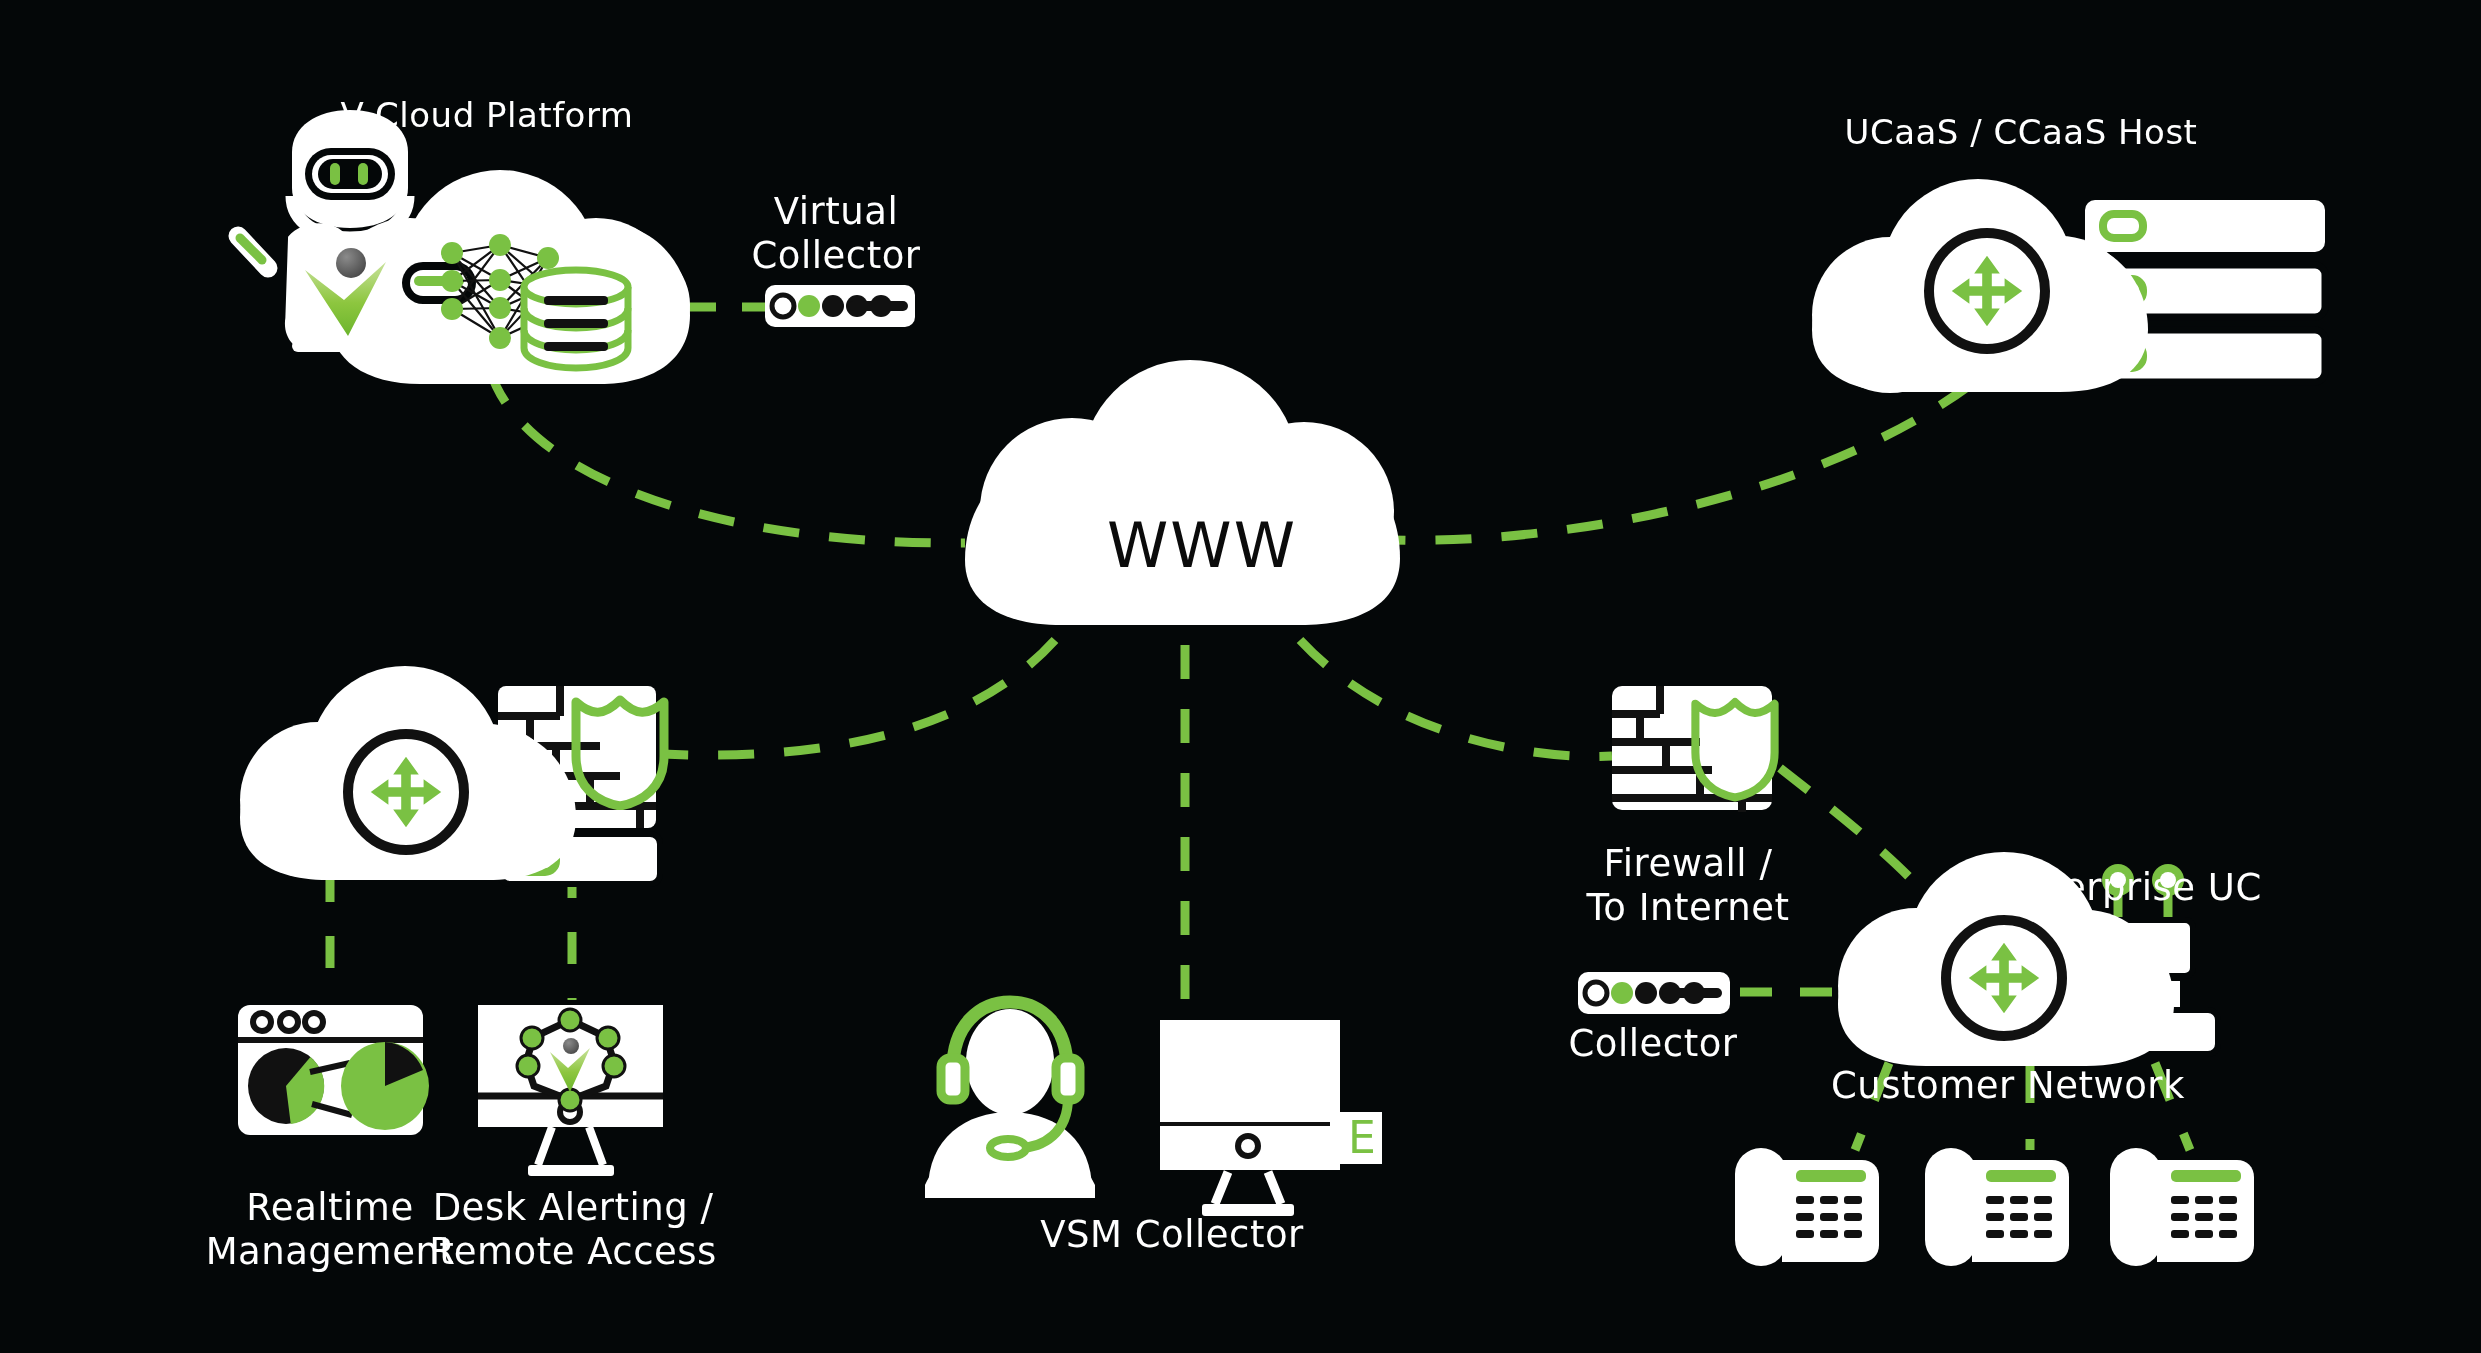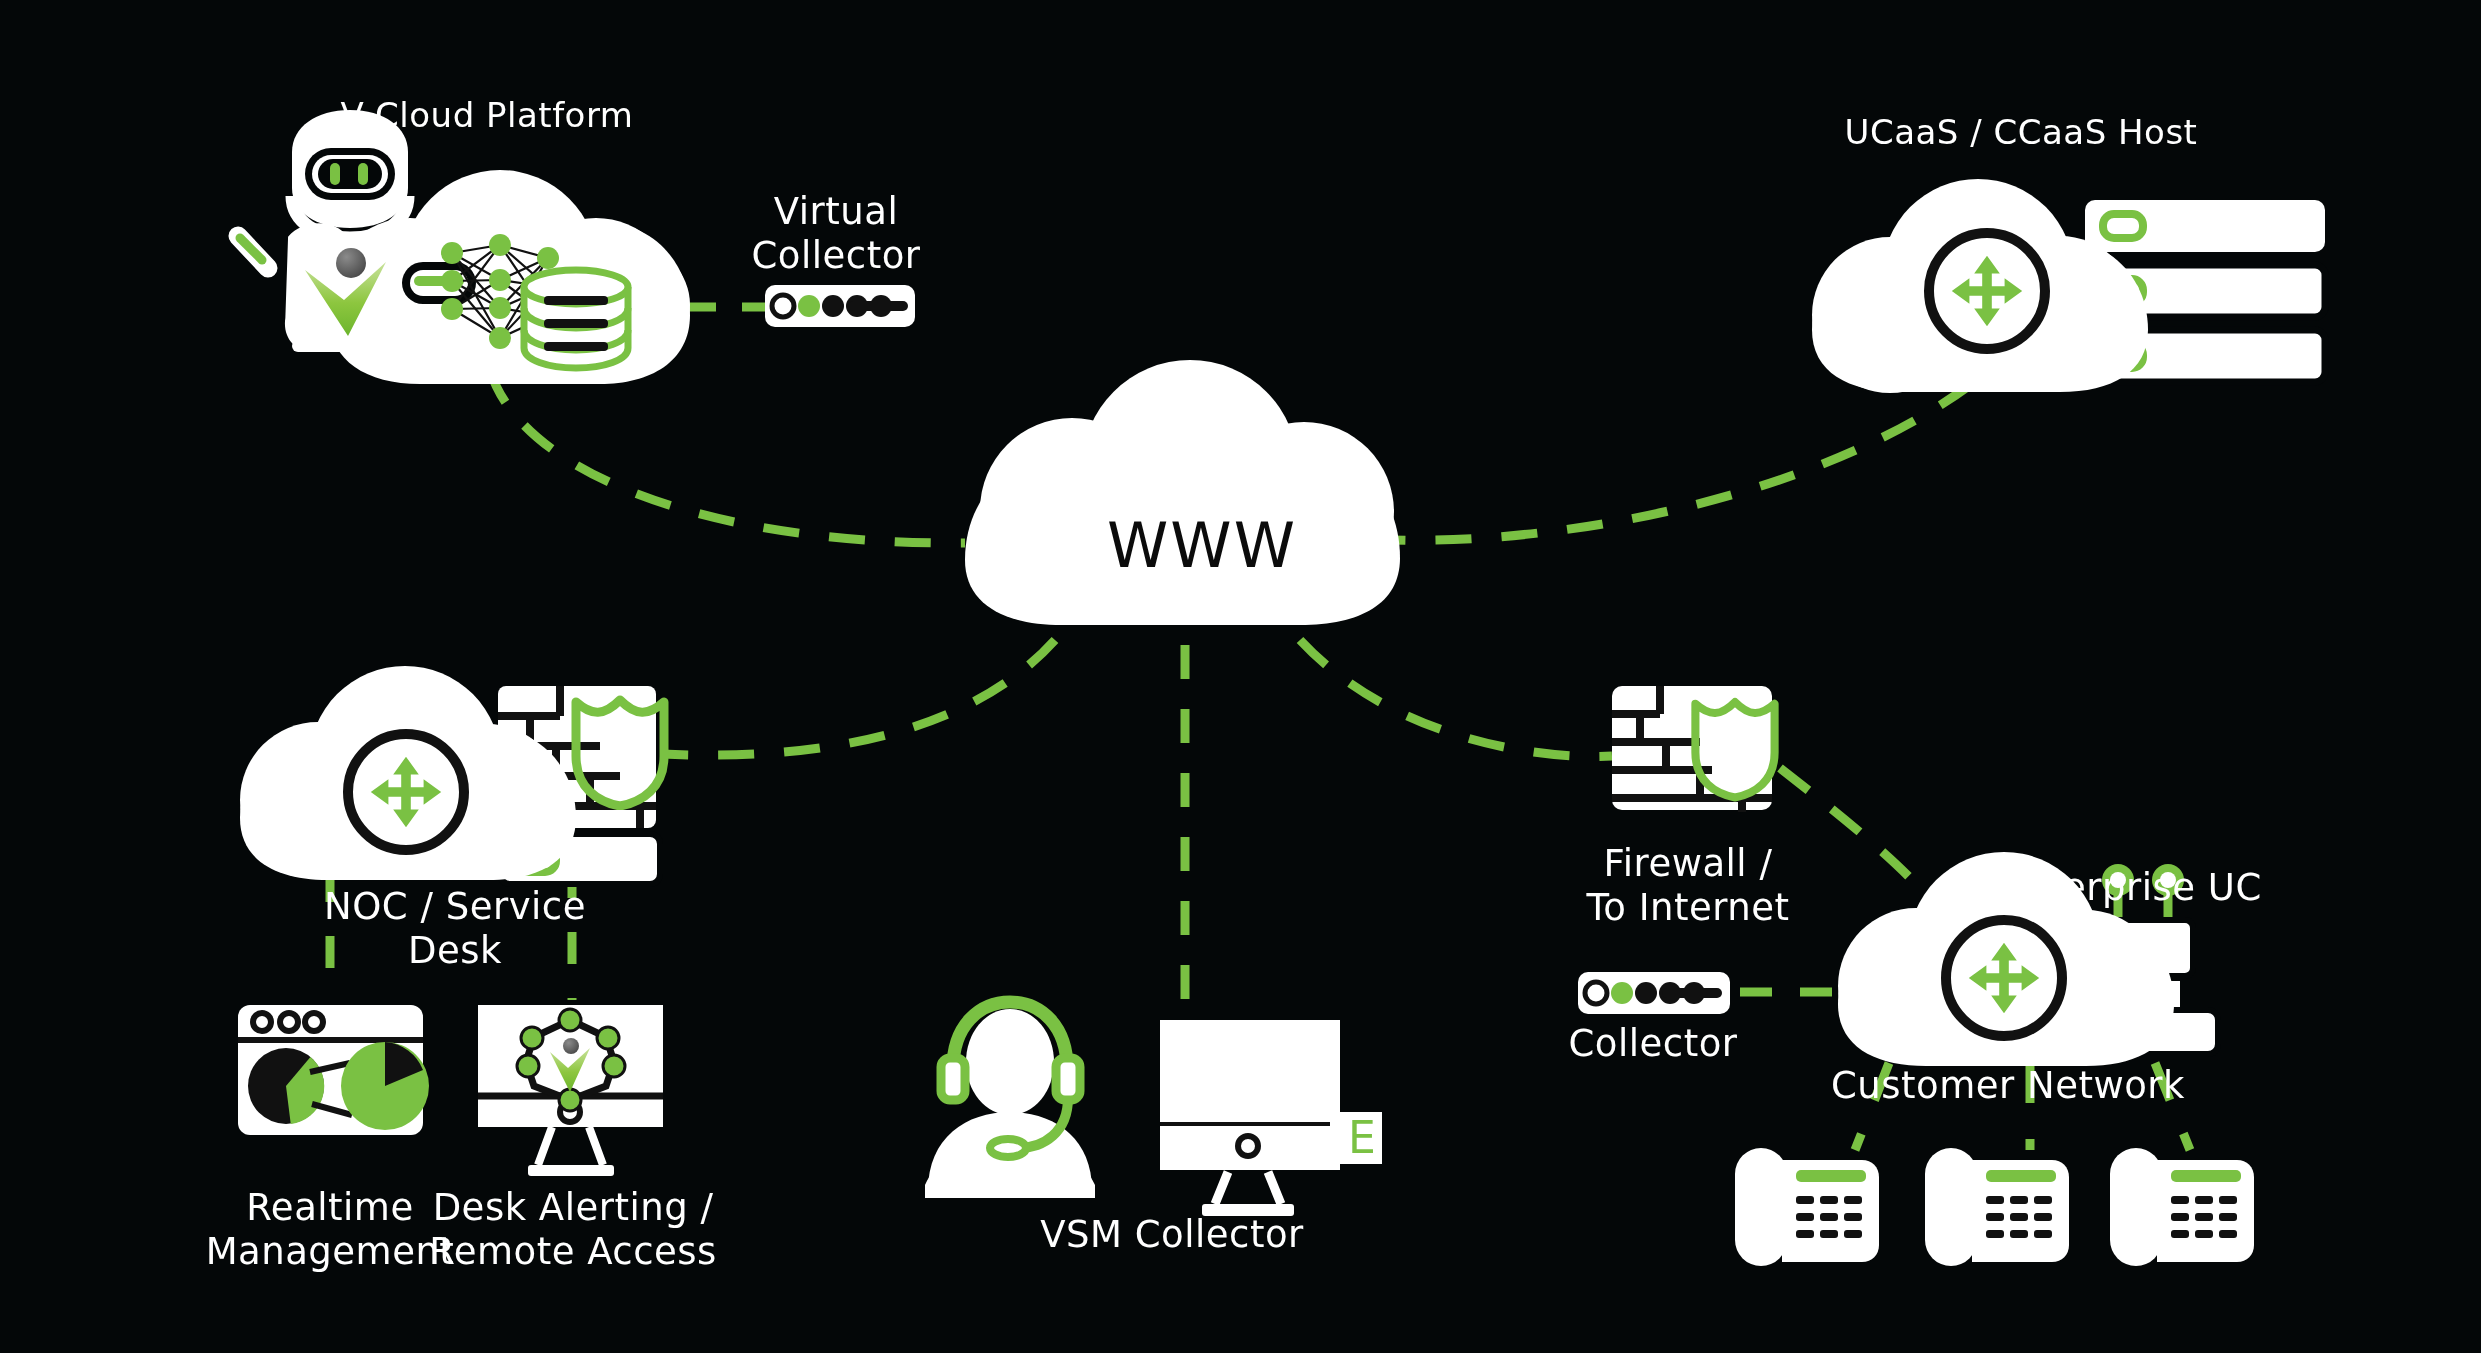--- a/index.html
+++ b/index.html
@@ -439,22 +439,20 @@
 
 <div style="position:absolute;left:1342px;top:1118px;width:40px;height:40px;color:#7ac143;font-size:44px;font-family:'DejaVu Sans','Liberation Sans',sans-serif;text-align:center;line-height:40px;">E</div>
 
 <div class="lbl s34" style="left:487px;top:95px;text-align:center;">V-Cloud Platform</div>
 
 <div class="lbl s33" style="left:836px;top:190px;">Virtual
 Collector</div>
 
 <div class="lbl s34" style="left:2021px;top:112px;">UCaaS / CCaaS Host</div>
 
-<div class="lbl s33" style="left:455px;top:885px;">NOC / Service
-Desk</div>
 
 <div class="lbl s33" style="left:330px;top:1186px;">Realtime
 Management</div>
 
 <div class="lbl s33" style="left:573px;top:1186px;">Desk Alerting /
 Remote Access</div>
 
 <div class="lbl s33" style="left:1172px;top:1213px;">VSM Collector</div>
 
 <div class="lbl s33" style="left:1688px;top:820px;margin-top:22px;">Firewall /

